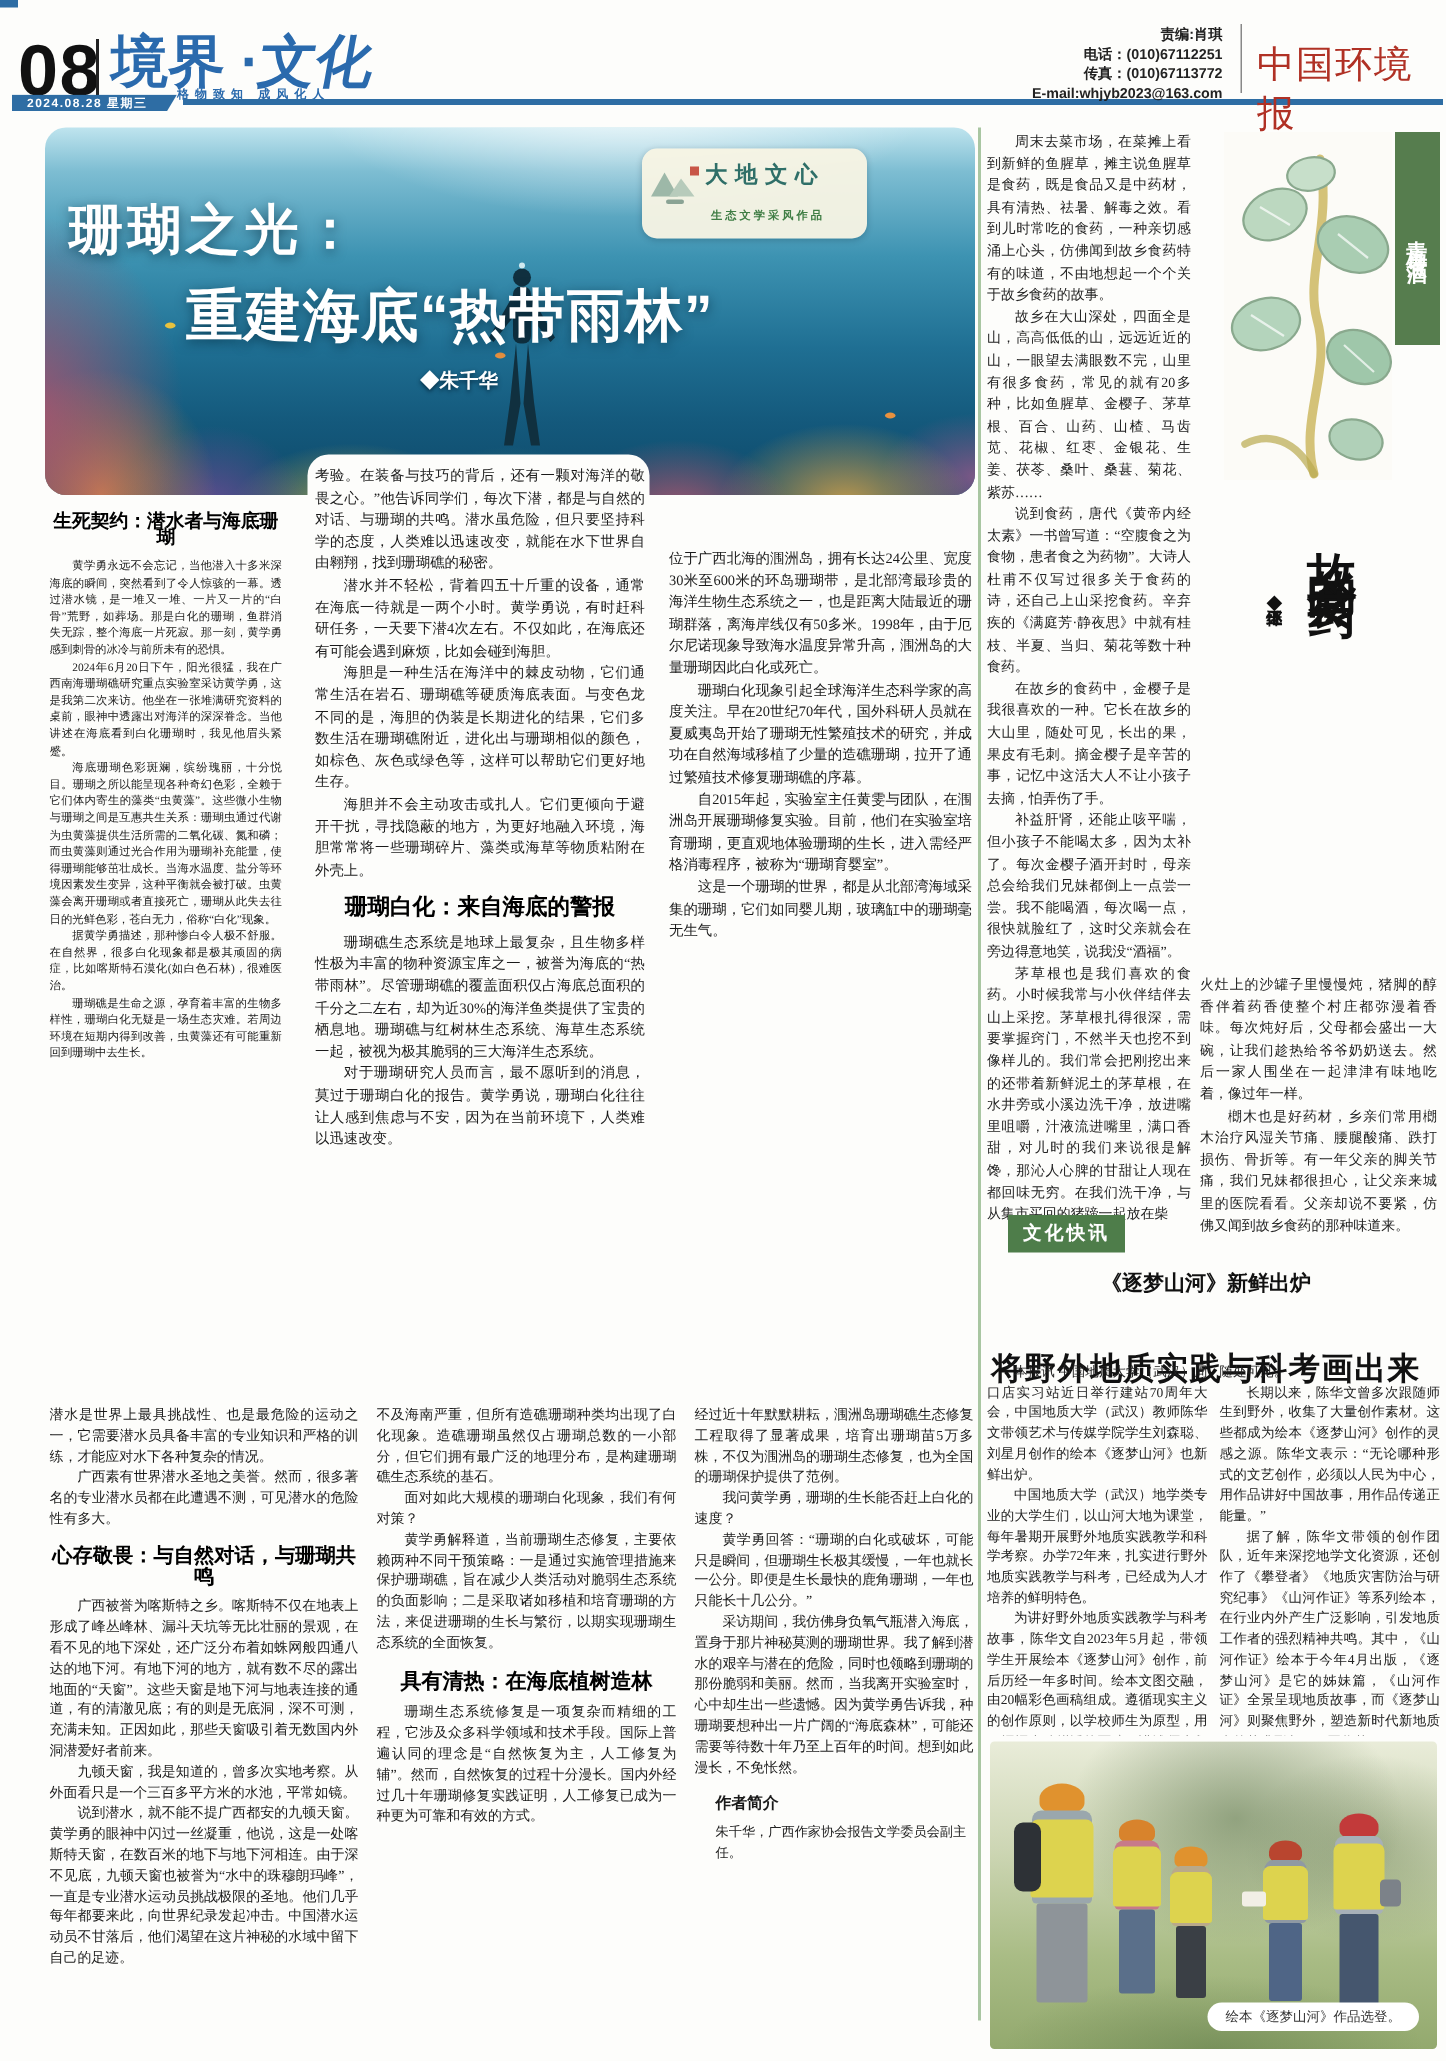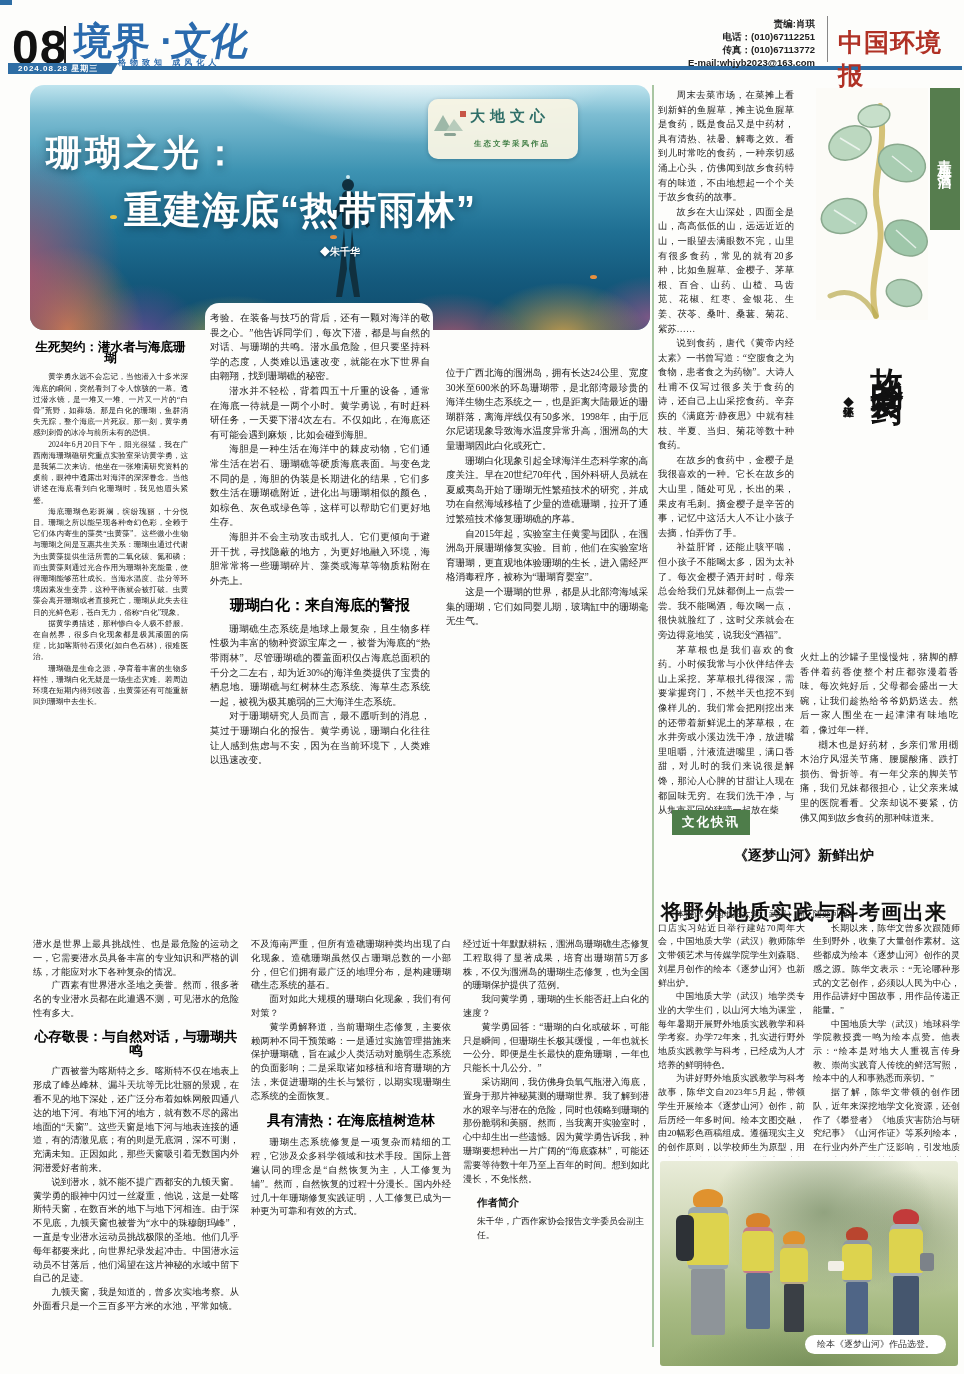--- a/index.html
+++ b/index.html
@@ -13,43 +13,43 @@
   .head-divider { left:64px; top:26px; width:2px; height:40px; background:#222; }
   .section-title { left:74px; top:16px; font-size:38px; font-weight:bold; color:#2a6aad; white-space:nowrap; }
   .section-title .skew { display:inline-block; transform:skewX(-10deg); }
   .section-slogan { left:118px; top:57px; font-size:8px; color:#2a6aad; letter-spacing:4px; font-weight:bold; }
   .date-badge { left:8px; top:63px; width:110px; height:11px; background:#2e6da4; color:#fff;
     font-size:8px; font-weight:bold; line-height:11px; padding-left:10px; letter-spacing:1px;
     clip-path:polygon(0 0,100% 0,94% 100%,0 100%); }
   .header-rule { left:122px; top:66px; width:840px; height:4px; background:#2e6da4; }
   .head-info { left:520px; top:17px; width:295px; text-align:right; font-size:9.5px; font-weight:bold; color:#222; line-height:13px; }
   .head-vline { left:827px; top:16px; width:1px; height:46px; background:#888; }
-  .masthead { left:838px; top:26px; font-size:25px; font-weight:bold; color:#b03125; font-family:"Liberation Serif", serif; letter-spacing:1px; }
+  .masthead { left:838px; top:26px; font-size:25px; font-weight:normal; color:#b03125; font-family:"Liberation Serif", serif; letter-spacing:1px; }
 
   
   .hero { left:30px; top:85px; width:620px; height:245px; border-radius:14px; overflow:hidden;
     background:linear-gradient(180deg,#bfe4ee 0%,#7dbdd2 12%,#3d93b2 35%,#1f6f93 60%,#14597c 80%,#0e4a6a 100%); }
   .hero .rays { position:absolute; inset:0;
     background:radial-gradient(300px 120px at 62% -10%, rgba(255,255,255,.75), rgba(255,255,255,0) 70%); }
   .hero .coral { position:absolute; inset:0; background:
     radial-gradient(150px 190px at -2% 78%, rgba(186,84,110,.85), rgba(186,84,110,0) 70%),
     radial-gradient(110px 120px at 6% 100%, rgba(215,140,70,.9), rgba(215,140,70,0) 70%),
     radial-gradient(90px 80px at 18% 104%, rgba(108,78,150,.9), rgba(108,78,150,0) 70%),
     radial-gradient(120px 70px at 33% 106%, rgba(196,180,80,.85), rgba(196,180,80,0) 70%),
     radial-gradient(90px 60px at 50% 104%, rgba(60,130,125,.9), rgba(60,130,125,0) 70%),
     radial-gradient(110px 70px at 68% 105%, rgba(190,90,115,.85), rgba(190,90,115,0) 70%),
     radial-gradient(120px 75px at 86% 102%, rgba(205,160,75,.9), rgba(205,160,75,0) 70%),
     radial-gradient(90px 60px at 100% 95%, rgba(150,90,140,.8), rgba(150,90,140,0) 70%); }
   .fish { position:absolute; width:7px; height:4px; border-radius:50%; background:#e8913f; }
   .hero-h1 { position:absolute; left:16px; top:44px; font-size:36px; font-weight:bold; color:#fff;
     letter-spacing:3px; text-shadow:0 2px 8px rgba(0,40,60,.65); }
   .hero-h2 { position:absolute; left:94px; top:100px; font-size:38px; font-weight:bold; color:#fff;
     letter-spacing:1px; text-shadow:0 2px 8px rgba(0,40,60,.65); white-space:nowrap; }
-  .hero-byline { position:absolute; left:250px; top:160px; width:120px; text-align:center;
-    font-size:10px; color:#fff; font-weight:bold; text-shadow:0 1px 3px rgba(0,30,50,.8); }
+  .hero-byline { position:absolute; left:250px; top:160px; width:120px; 
+    font-size:13px; color:#fff; font-weight:bold; text-shadow:0 1px 3px rgba(0,30,50,.8); }
   .hero-badge { position:absolute; left:398px; top:14px; width:150px; height:60px; background:rgba(248,244,228,.95);
     border-radius:10px; box-shadow:0 1px 4px rgba(0,30,50,.25); }
   .badge-title { position:absolute; left:42px; top:8px; font-size:15px; font-weight:bold; color:#2f6f68;
     letter-spacing:5px; font-family:"Liberation Serif", serif; }
   .badge-sub { position:absolute; left:46px; top:40px; font-size:7.5px; color:#3f7d44; letter-spacing:2px; font-weight:bold; }
   .badge-art { position:absolute; left:2px; top:6px; }
 
   
   .news-text p { text-indent:2em; text-align:justify; }
   .news-text p.cont { text-indent:0; }
@@ -196,22 +196,22 @@
   </div>
 
   <div class="abs col col-d news-text">
     <div>
         <p class="cont">潜水是世界上最具挑战性、也是最危险的运动之一，它需要潜水员具备丰富的专业知识和严格的训练，才能应对水下各种复杂的情况。</p>
         <p>广西素有世界潜水圣地之美誉。然而，很多著名的专业潜水员都在此遭遇不测，可见潜水的危险性有多大。</p>
       </div>
     <h3>心存敬畏：与自然对话，与珊瑚共鸣</h3>
     <div>
         <p>广西被誉为喀斯特之乡。喀斯特不仅在地表上形成了峰丛峰林、漏斗天坑等无比壮丽的景观，在看不见的地下深处，还广泛分布着如蛛网般四通八达的地下河。有地下河的地方，就有数不尽的露出地面的“天窗”。这些天窗是地下河与地表连接的通道，有的清澈见底；有的则是无底洞，深不可测，充满未知。正因如此，那些天窗吸引着无数国内外洞潜爱好者前来。</p>
+        <p>九顿天窗，我是知道的，曾多次实地考察。从外面看只是一个三百多平方米的水池，平常如镜。</p>
         <p>说到潜水，就不能不提广西都安的九顿天窗。黄学勇的眼神中闪过一丝凝重，他说，这是一处喀斯特天窗，在数百米的地下与地下河相连。由于深不见底，九顿天窗也被誉为“水中的珠穆朗玛峰”，一直是专业潜水运动员挑战极限的圣地。他们几乎每年都要来此，向世界纪录发起冲击。中国潜水运动员不甘落后，他们渴望在这片神秘的水域中留下自己的足迹。</p>
-        <p>九顿天窗，我是知道的，曾多次实地考察。从外面看只是一个三百多平方米的水池，平常如镜。</p>
       </div>
   </div>
 
   <div class="abs col col-e news-text">
     <div>
         <p class="cont">不及海南严重，但所有造礁珊瑚种类均出现了白化现象。造礁珊瑚虽然仅占珊瑚总数的一小部分，但它们拥有最广泛的地理分布，是构建珊瑚礁生态系统的基石。</p>
         <p>面对如此大规模的珊瑚白化现象，我们有何对策？</p>
         <p>黄学勇解释道，当前珊瑚生态修复，主要依赖两种不同干预策略：一是通过实施管理措施来保护珊瑚礁，旨在减少人类活动对脆弱生态系统的负面影响；二是采取诸如移植和培育珊瑚的方法，来促进珊瑚的生长与繁衍，以期实现珊瑚生态系统的全面恢复。</p>
       </div>
     <h3>具有清热：在海底植树造林</h3>
@@ -278,21 +278,20 @@
     <div>
         <p>本报讯 中国地质大学（武汉）周口店实习站近日举行建站70周年大会，中国地质大学（武汉）教师陈华文带领艺术与传媒学院学生刘森聪、刘星月创作的绘本《逐梦山河》也新鲜出炉。</p>
         <p>中国地质大学（武汉）地学类专业的大学生们，以山河大地为课堂，每年暑期开展野外地质实践教学和科学考察。办学72年来，扎实进行野外地质实践教学与科考，已经成为人才培养的鲜明特色。</p>
         <p>为讲好野外地质实践教学与科考故事，陈华文自2023年5月起，带领学生开展绘本《逐梦山河》创作，前后历经一年多时间。绘本文图交融，由20幅彩色画稿组成。遵循现实主义的创作原则，以学校师生为原型，用一幅幅生动鲜活的画稿，讲述师生坚守人与自然和谐共生的理念，在大自然追逐地质之梦的故事。绘本中还展现了学校服务国家战略、师生服务长江大保</p>
       </div>
   </div>
   <div class="abs news-col news-col2 news-text">
     <div>
         <p class="cont">随处可见。</p>
         <p>长期以来，陈华文曾多次跟随师生到野外，收集了大量创作素材。这些都成为绘本《逐梦山河》创作的灵感之源。陈华文表示：“无论哪种形式的文艺创作，必须以人民为中心，用作品讲好中国故事，用作品传递正能量。”</p>
-        <p>中国地质大学（武汉）地球科学学院教授龚一鸣为绘本点赞。他表示：“绘本是对地大人重视言传身教、崇尚实践育人传统的鲜活写照，绘本中的人和事熟悉而亲切。”</p>
         <p>据了解，陈华文带领的创作团队，近年来深挖地学文化资源，还创作了《攀登者》《地质灾害防治与研究纪事》《山河作证》等系列绘本，在行业内外产生广泛影响，引发地质工作者的强烈精神共鸣。其中，《山河作证》绘本于今年4月出版，《逐梦山河》是它的姊妹篇，《山河作证》全景呈现地质故事，而《逐梦山河》则聚焦野外，塑造新时代新地质人的艺术形象。　王俊芳</p>
       </div>
   </div>
 
   <div class="abs illu">
     <div class="mist"></div>
     <div class="person" style="left:22px;top:28px;width:52px;height:150px">
       <div class="helmet" style="width:30px;height:20px;background:#e0922e"></div>
       <div class="body" style="top:18px;width:40px;height:62px;background:#9aa7ad"></div>
       <div class="vest" style="top:24px;width:42px;height:52px"></div>

